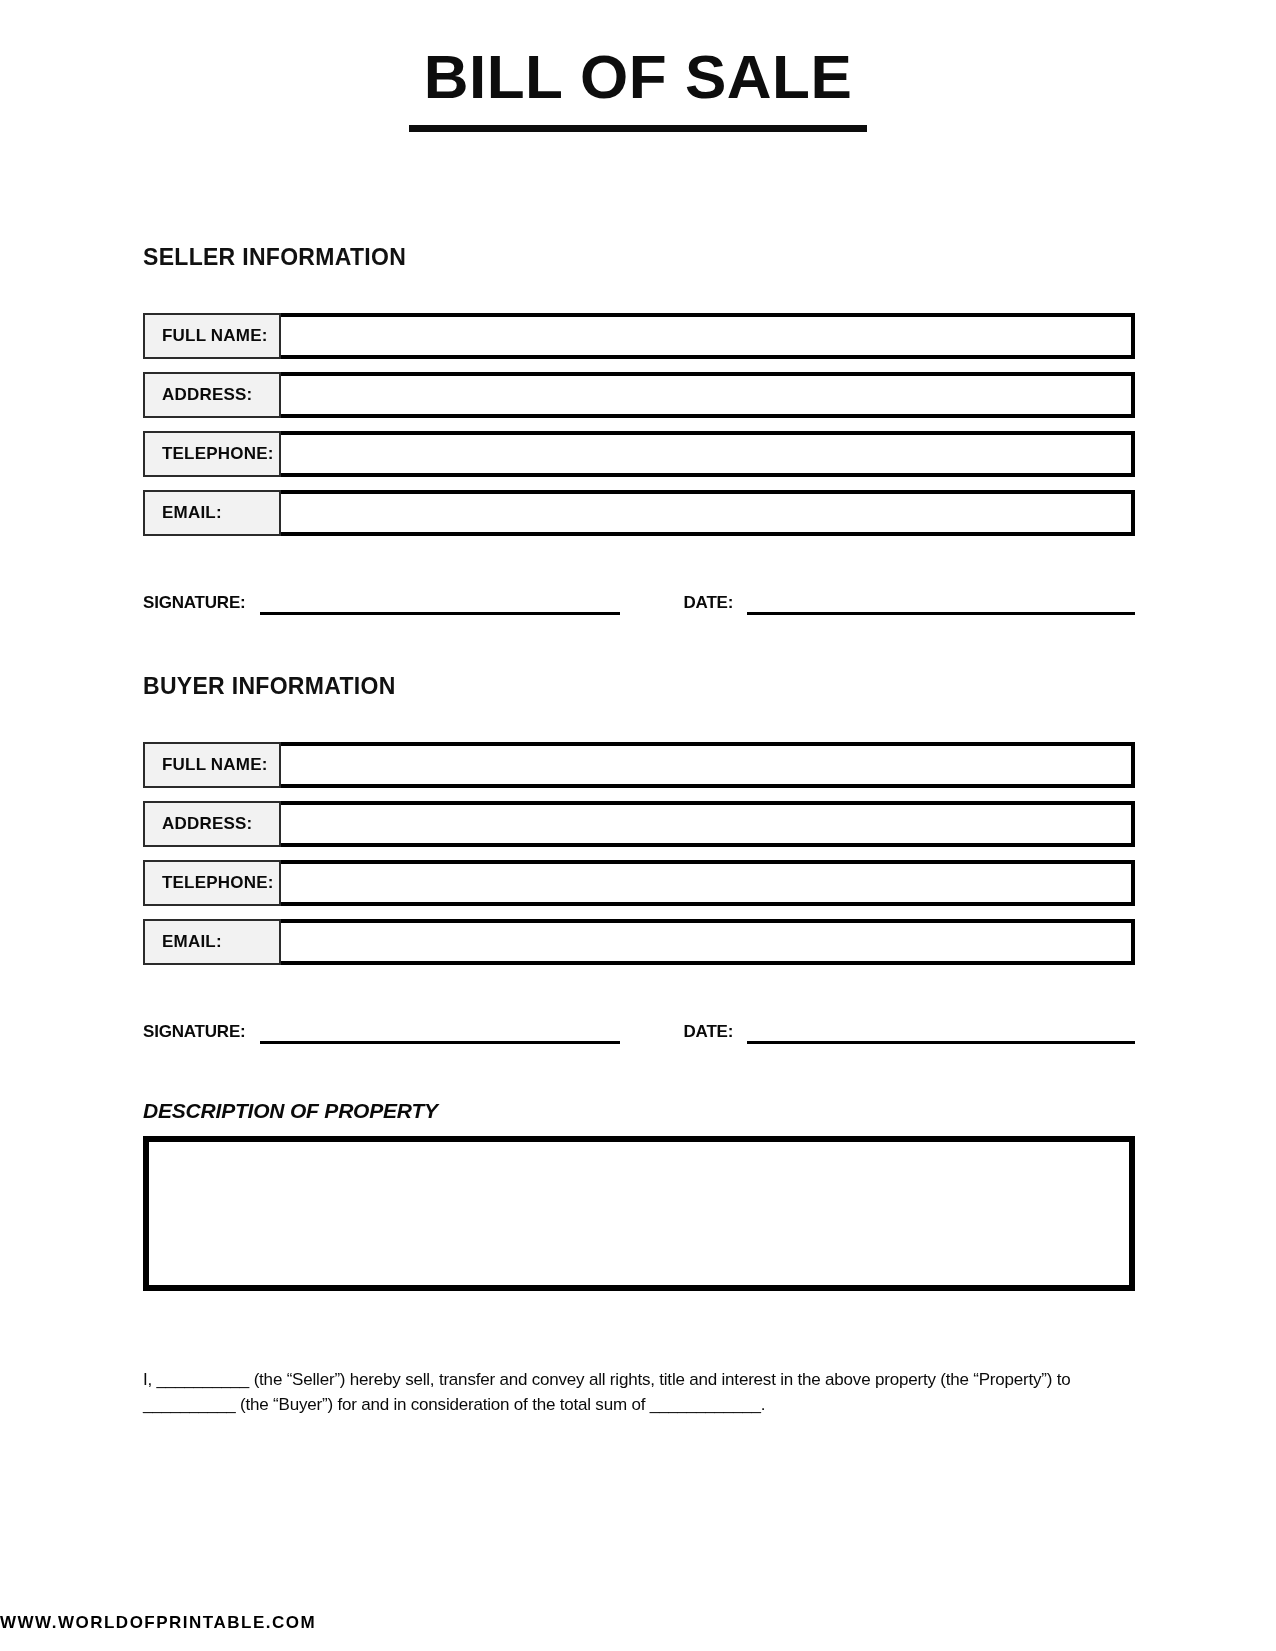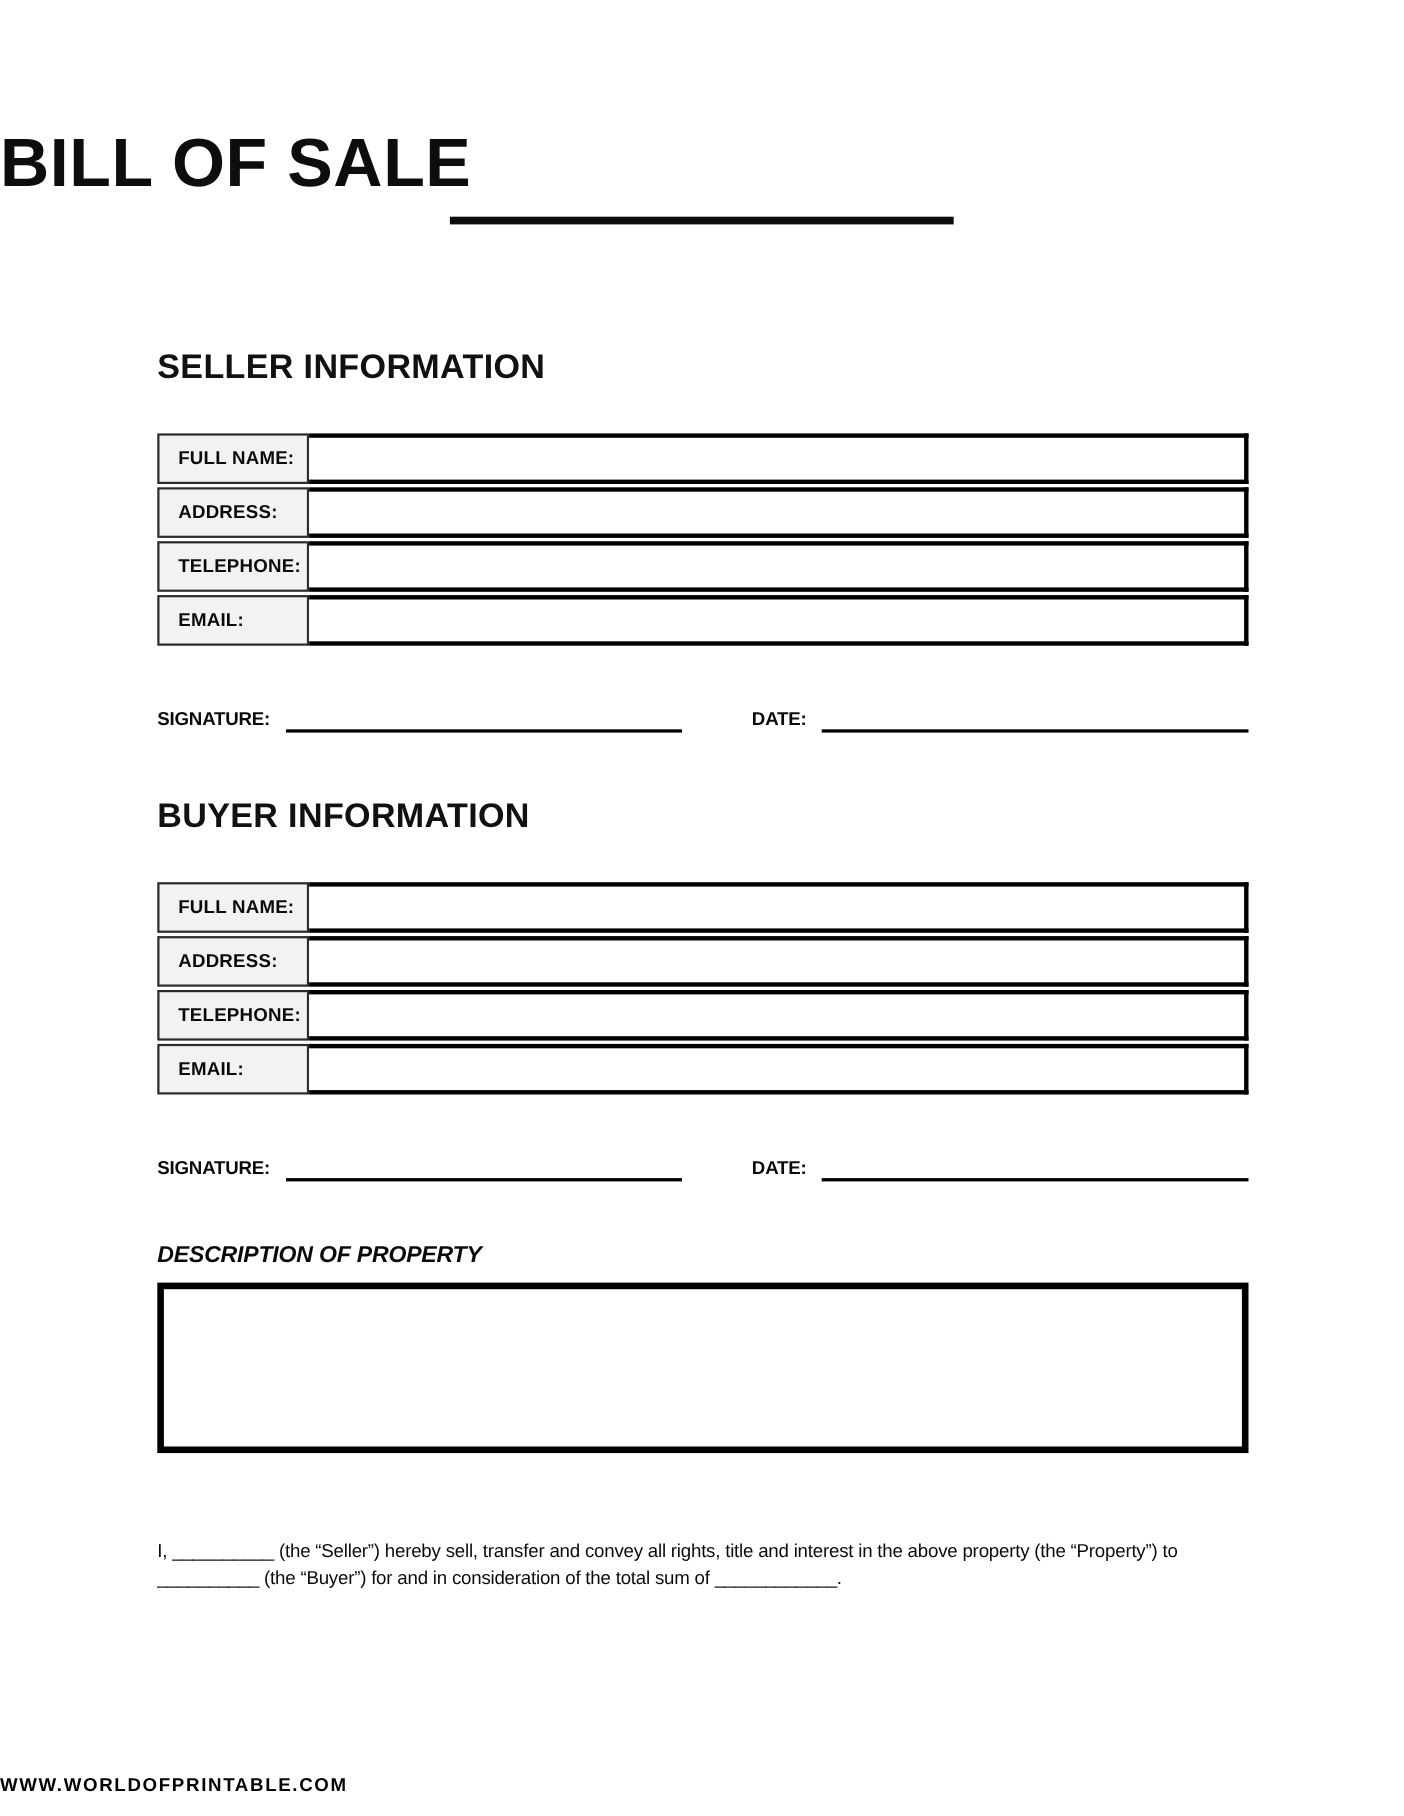--- a/index.html
+++ b/index.html
@@ -11,54 +11,54 @@
   }
   .page {
     position: relative;
     width: 1276px;
     height: 1651px;
     background: #ffffff;
     overflow: hidden;
   }
   
   .title-wrap {
-    padding-top: 116px;
-    text-align: left;
+    padding-top: 44px;
+    text-align: center;
   }
   .doc-title {
     font-size: 62px;
     font-weight: 800;
     letter-spacing: 0.5px;
     line-height: 1.05;
     color: #0d0d0d;
   }
   .title-underline {
     width: 458px;
     height: 7px;
     background: #0d0d0d;
     margin: 16px auto 0 auto;
   }
   
   .content {
     padding: 0 141px 0 143px;
   }
   .section-heading {
-    font-size: 31px;
+    font-size: 23px;
     font-weight: 800;
     letter-spacing: 0.3px;
     color: #111;
   }
   .seller-heading { margin-top: 112px; }
   .buyer-heading  { margin-top: 58px; }
   
   .field-table { margin-top: 42px; }
   .field-row {
     display: flex;
     height: 46px;
-    margin-bottom: 3px;
+    margin-bottom: 13px;
   }
   .field-row:last-child { margin-bottom: 16px; }
   .field-label-cell {
     width: 138px;
     flex: 0 0 138px;
     background: #f2f2f2;
     border: 2px solid #2b2b2b;
     display: flex;
     align-items: center;
     padding-left: 17px;

